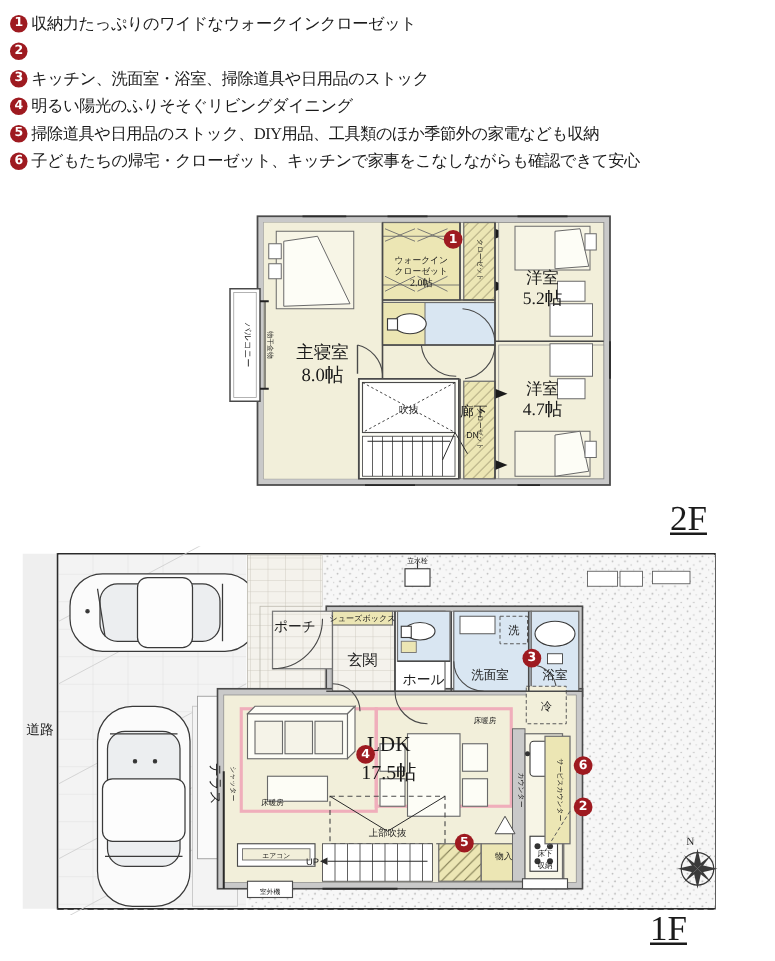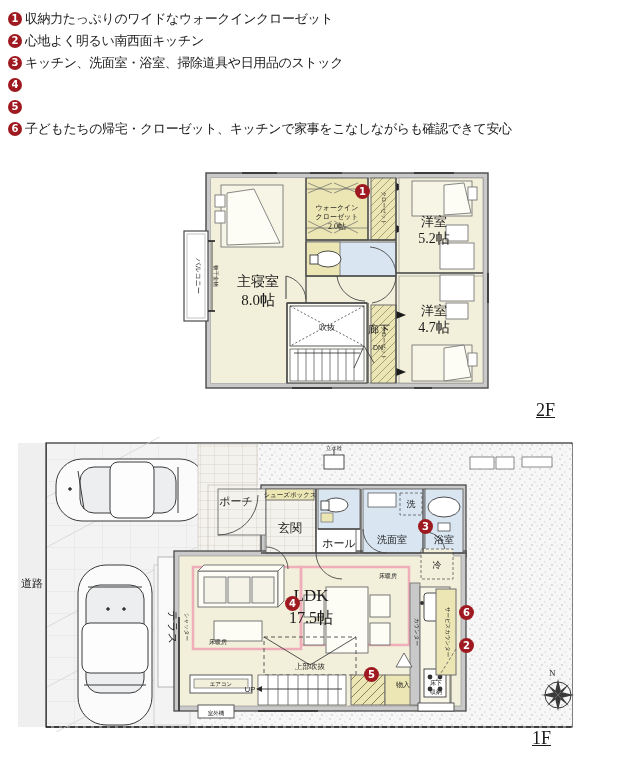--- a/index.html
+++ b/index.html
@@ -46,29 +46,29 @@
     font-weight: 400;
   }
 
   
   .plan {
     position: absolute;
   }
   .plan svg { display: block; }
   .floor-label {
     position: absolute;
-    font-size: 18px;
+    font-size: 28px;
     font-family: "Liberation Serif", serif;
     text-decoration: underline;
   }
 
   #plan-2f { left: 182px; top: 163px; width: 400px; height: 245px; }
   #label-2f { left: 536px; top: 400px; }
   #plan-1f { left: 18px; top: 437px; width: 584px; height: 295px; }
-  #label-1f { left: 532px; top: 728px; }
+  #label-1f { left: 520px; top: 728px; }
 
   .marker-dot {
     position: absolute;
     width: 15px; height: 15px;
     border-radius: 50%;
     background: #9e1a20;
     color: #fff;
     font-family: "DejaVu Sans", sans-serif;
     font-size: 10px;
     font-weight: bold;
@@ -80,31 +80,32 @@
 </head>
 <body>
 
 <div id="feature-list">
   <div class="feature-row">
     <span class="badge">1</span>
     <span class="feature-text">収納力たっぷりのワイドなウォークインクローゼット</span>
   </div>
   <div class="feature-row">
     <span class="badge">2</span>
-    <span class="feature-text">心地よく明るい南西面キッチン</span>
   </div>
   <div class="feature-row">
     <span class="badge">3</span>
     <span class="feature-text">キッチン、洗面室・浴室、掃除道具や日用品のストック</span>
   </div>
   <div class="feature-row">
     <span class="badge">4</span>
+    <span class="feature-text">明るい陽光のふりそそぐリビングダイニング</span>
   </div>
   <div class="feature-row">
     <span class="badge">5</span>
+    <span class="feature-text">掃除道具や日用品のストック、DIY用品、工具類のほか季節外の家電なども収納</span>
   </div>
   <div class="feature-row">
     <span class="badge">6</span>
     <span class="feature-text">子どもたちの帰宅・クローゼット、キッチンで家事をこなしながらも確認できて安心</span>
   </div>
 </div>
 
 <div class="plan" id="plan-2f">
 <svg width="400" height="245" viewBox="0 0 400 245" xmlns="http://www.w3.org/2000/svg">
   <defs>

